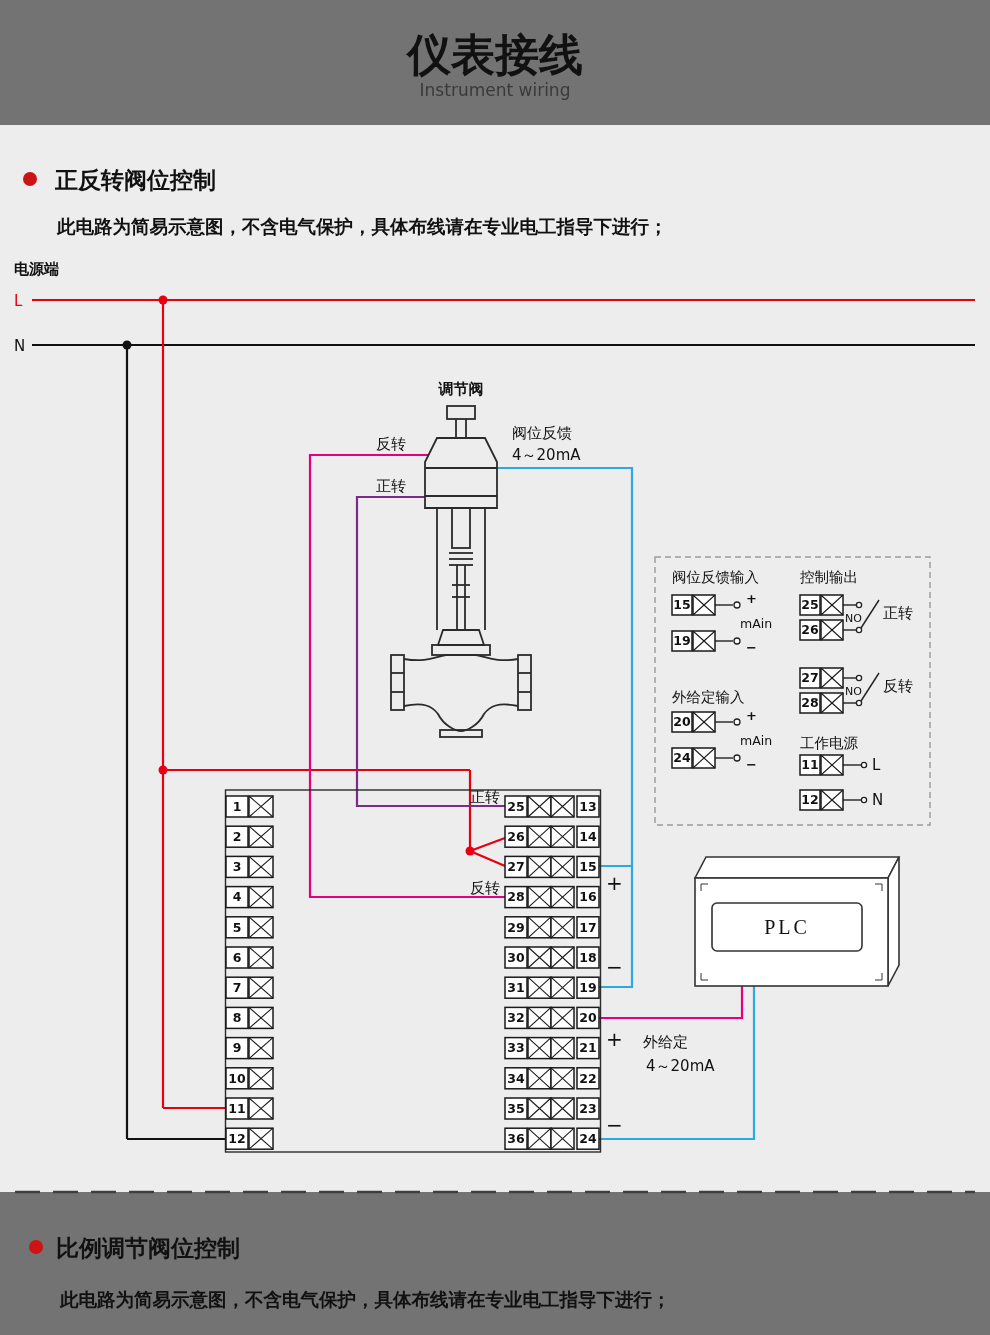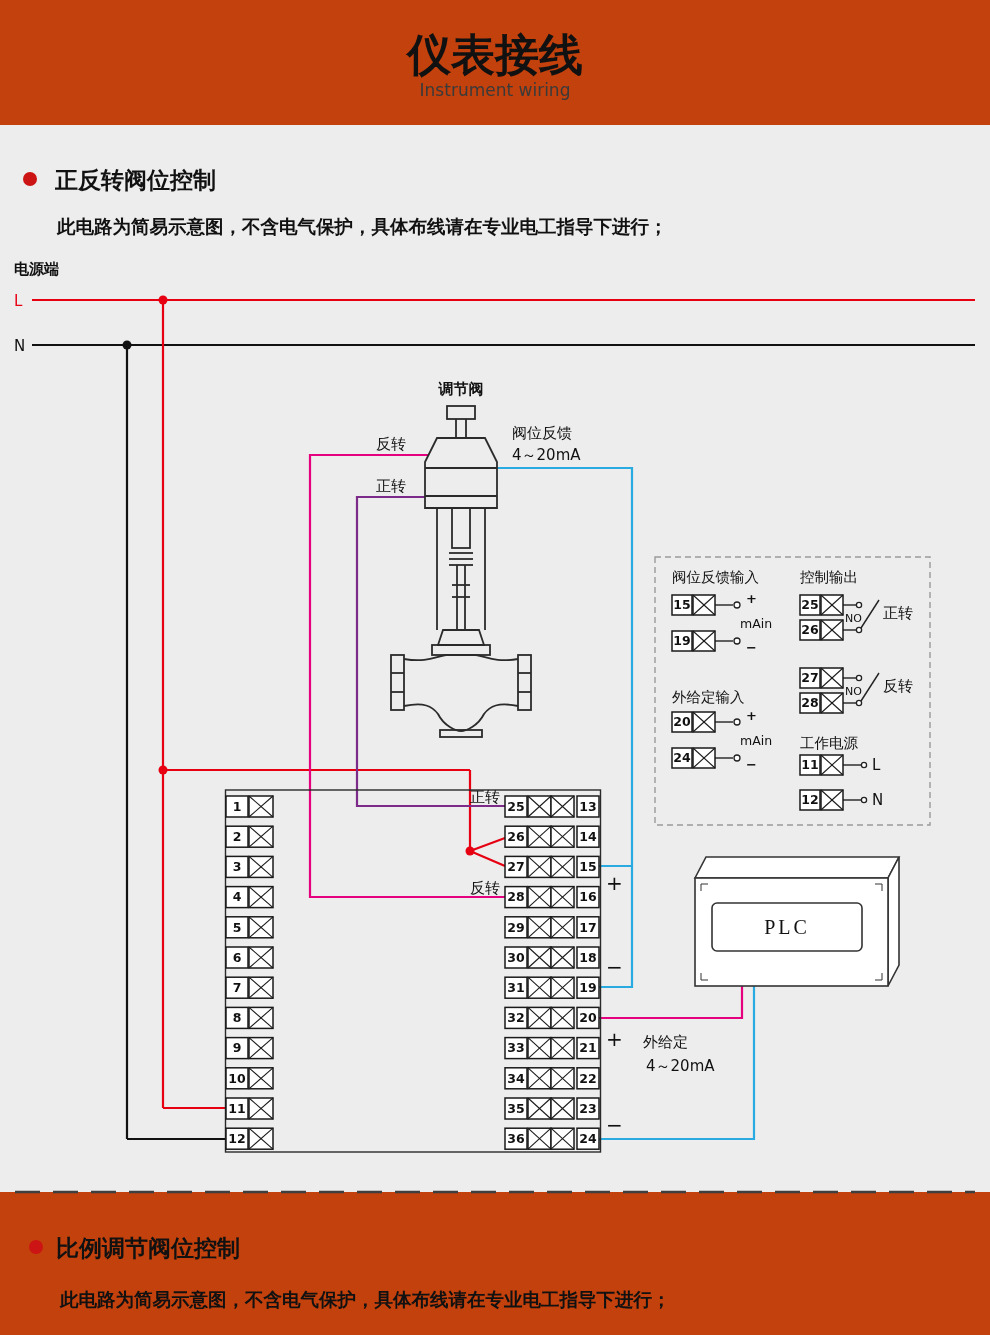--- a/index.html
+++ b/index.html
@@ -1,16 +1,16 @@
 <!DOCTYPE html>
 <html style="--wire-red: #e60012; --wire-pink: #e4007f; --wire-purple: #7d2b8b; --wire-cyan: #29abe2; --bullet: #cc1414; --bg: #ededed;"><head>
 <meta charset="utf-8">
 <style>
   html,body{margin:0;padding:0;background:#ffffff;}
-  .page{position:relative;width:990px;height:1335px;background:#c2410c;overflow:hidden;
+  .page{position:relative;width:990px;height:1335px;background:#737373;overflow:hidden;
         font-family:"DejaVu Sans","Liberation Sans",sans-serif;}
   svg{display:block;}
   text{fill:#111;font-family:"DejaVu Sans","Liberation Sans",sans-serif;}
   .t-title{font-size:44px;font-weight:bold;}
   .t-sub{font-size:17px;fill:#3a3a3a;}
   .t-h1{font-size:23px;font-weight:bold;}
   .t-note{font-size:18.5px;font-weight:bold;}
   .t-label{font-size:15px;}
   .t-bold{font-weight:bold;}
   .t-small{font-size:12.5px;}

